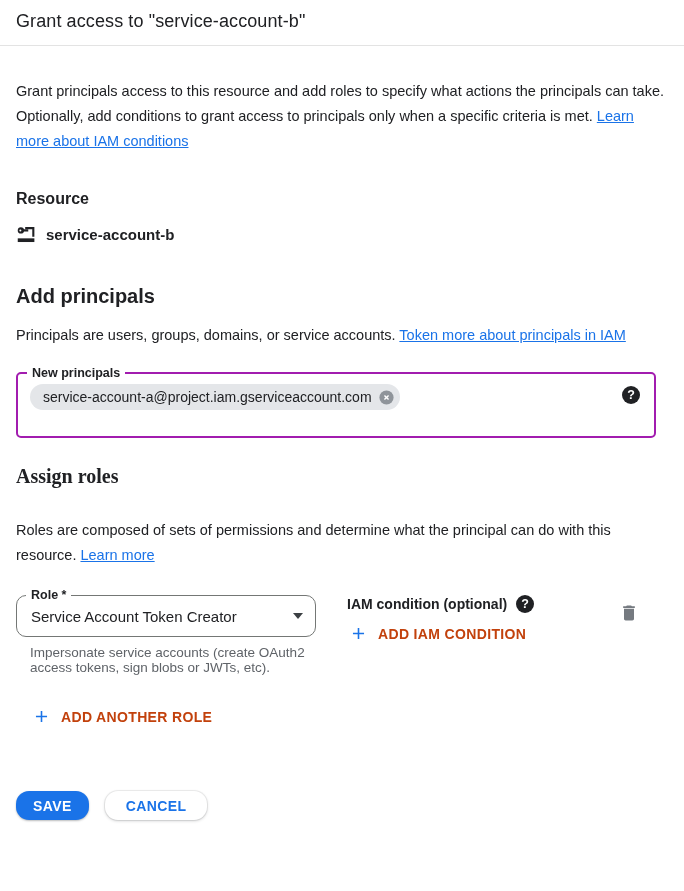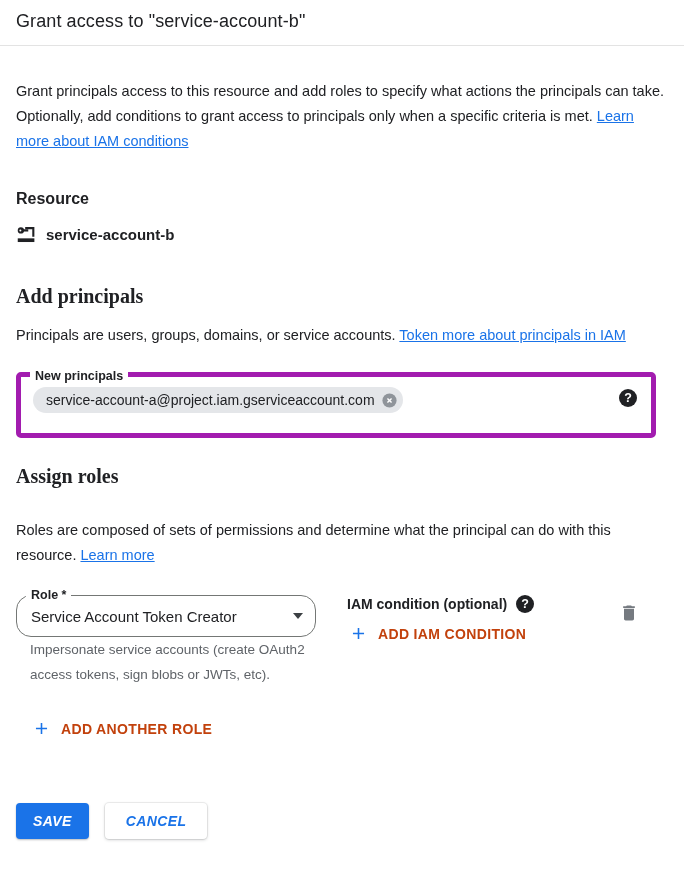--- a/index.html
+++ b/index.html
@@ -49,28 +49,28 @@
     height: 22px;
     font-weight: bold;
   }
   .resource-row svg { display: block; }
   .resource-name { font-size: 15px; }
   h2.section-heading {
     font-size: 20px;
     font-weight: 700;
     line-height: 26px;
   }
-  .add-principals-heading { margin-top: 38px; font-family: Liberation Serif, serif; }
+  .add-principals-heading { margin-top: 38px; }
   .principals-text { margin-top: 14px; }
   .principals-field {
     position: relative;
     margin-top: 24px;
     width: 640px;
     height: 66px;
-    border: 5px solid #a21caf;
+    border: 2px solid #a21caf;
     border-radius: 5px;
     padding: 10px 12px;
   }
   .field-label {
     position: absolute;
     top: -9px;
     left: 9px;
     background: #fff;
     padding: 0 5px;
     font-size: 12.5px;
@@ -109,39 +109,39 @@
     margin-top: 27px;
     display: flex;
     align-items: flex-start;
   }
   .role-col { width: 300px; }
   .role-select {
     position: relative;
     width: 300px;
     height: 42px;
     border: 1px solid #747775;
-    border-radius: 15px;
+    border-radius: 10px;
     display: flex;
     align-items: center;
     padding: 0 12px 0 14px;
     cursor: pointer;
   }
   .role-value { font-size: 15px; flex: 1; }
   .dropdown-arrow {
     width: 0; height: 0;
     border-left: 5.5px solid transparent;
     border-right: 5.5px solid transparent;
     border-top: 6px solid #3c4043;
   }
   .role-helper {
-    margin-top: 0;
+    margin-top: 8px;
     padding-left: 14px;
     width: 300px;
     font-size: 13.5px;
-    line-height: 25px;
+    line-height: 15px;
     color: #5f6368;
   }
   .condition-col { margin-left: 31px; }
   .condition-label-row {
     display: flex;
     align-items: center;
     gap: 9px;
   }
   .condition-label {
     font-size: 14px;
@@ -173,29 +173,28 @@
     padding: 0;
   }
   .add-role-btn { margin-top: 32px; margin-left: 16px; }
   .actions {
     margin-top: 61px;
     display: flex;
     gap: 16px;
     align-items: center;
   }
   .btn {
-    height: 36px;
-    border-radius: 4px;
+    height: 29px;
+    border-radius: 13px;
     font-family: "Liberation Sans", sans-serif;
     font-size: 14px;
     font-weight: 700;
     letter-spacing: 0.4px;
     cursor: pointer;
     border: none;
-    font-style: italic;
   }
   .btn-primary {
     background: #1a73e8;
     color: #fff;
     padding: 0 17px;
     box-shadow: 0 1px 2px rgba(60,64,67,0.35);
   }
   .btn-secondary {
     background: #fff;
     color: #1a73e8;

